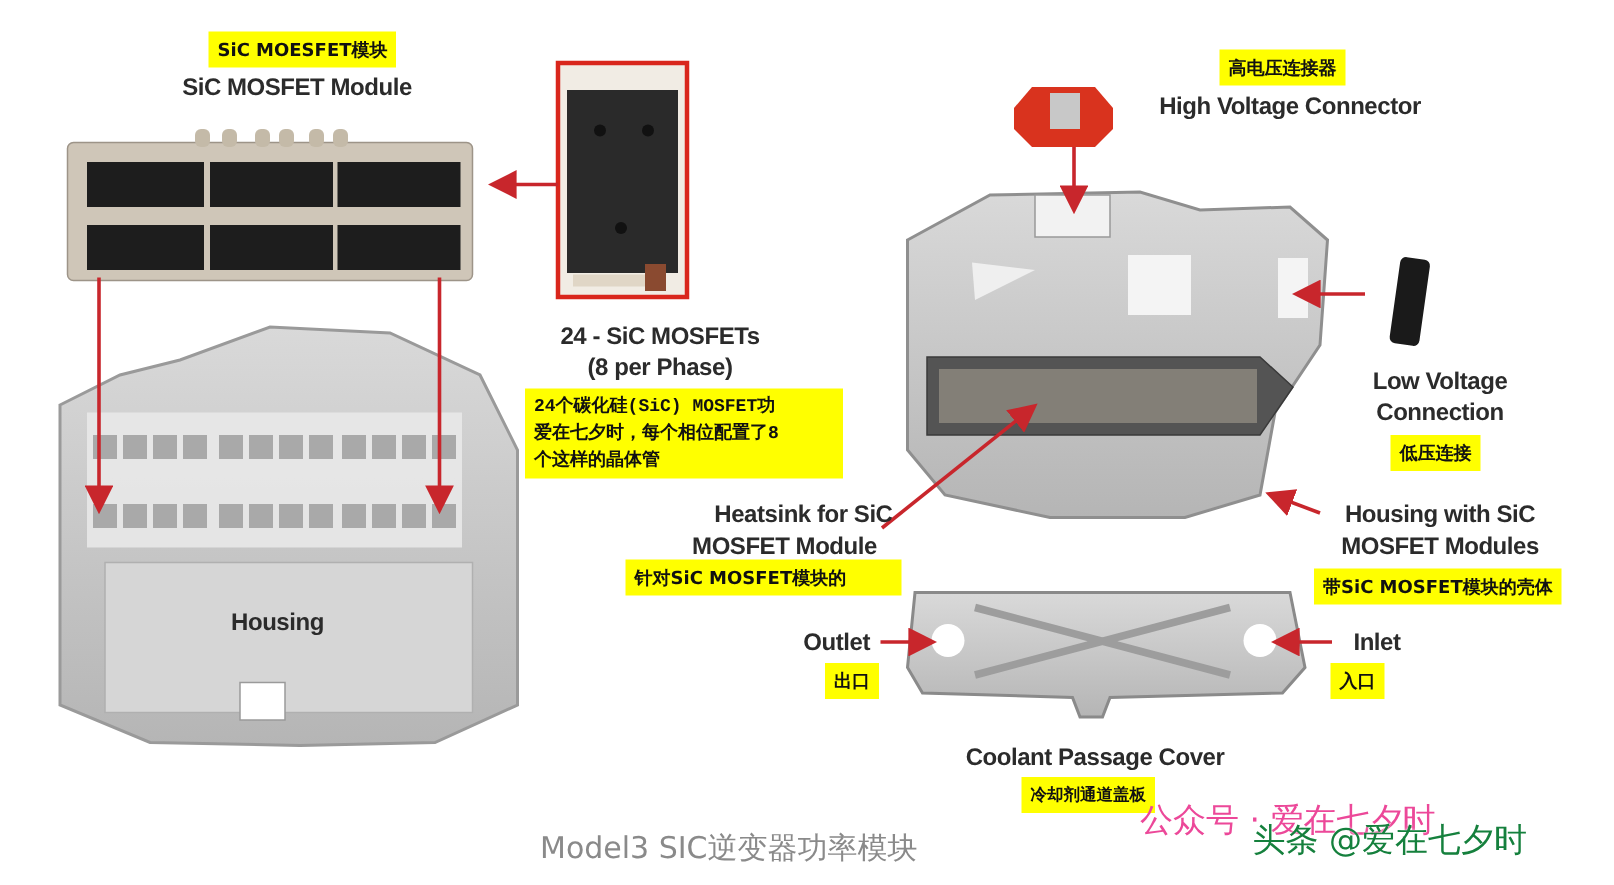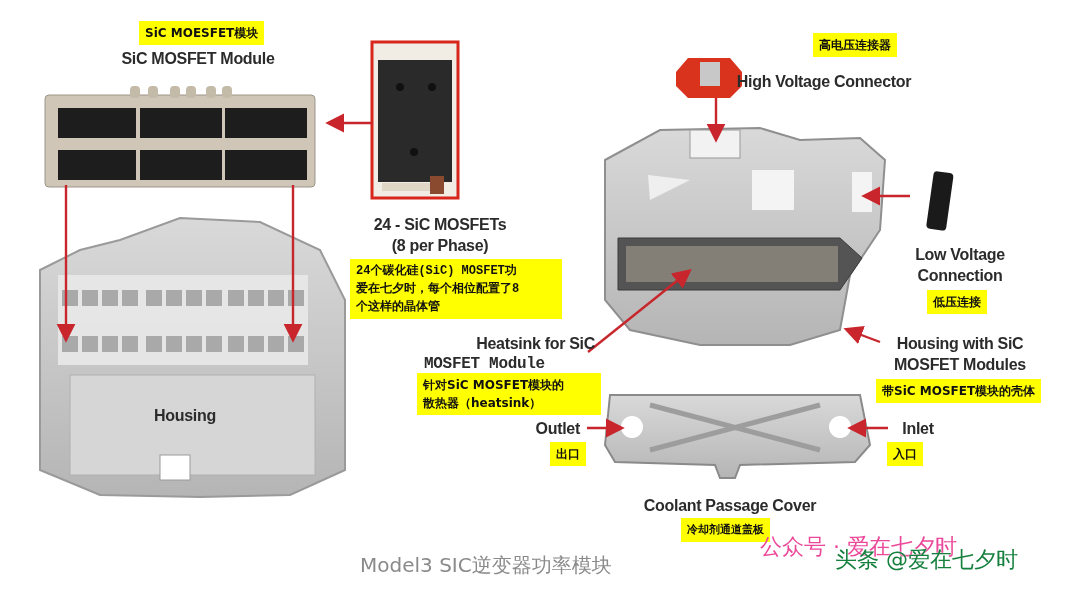--- a/index.html
+++ b/index.html
@@ -133,31 +133,30 @@
 <div class="lbl" style="left:340px;top:235px;width:200px;">(8 per Phase)</div>
 <div class="ylw" style="left:350px;top:259px;width:200px;font-size:12px;font-family:Liberation Mono, monospace;">
   <div>24个碳化硅(SiC) MOSFET功</div>
   <div>爱在七夕时，每个相位配置了8</div>
   <div>个这样的晶体管</div>
 </div>
 
 <div class="lbl" style="left:140px;top:405px;width:90px;">Housing</div>
 
 <div class="ylw" style="left:813px;top:33px;font-size:12px;">高电压连接器</div>
-<div class="lbl" style="left:724px;top:61px;width:200px;margin-top:10px;">High Voltage Connector</div>
+<div class="lbl" style="left:760px;top:61px;width:200px;">High Voltage Connector</div>
 
 <div class="lbl" style="left:900px;top:244px;width:120px;">Low Voltage</div>
 <div class="lbl" style="left:900px;top:265px;width:120px;">Connection</div>
 <div class="ylw" style="left:927px;top:290px;font-size:12px;">低压连接</div>
 
 <div class="lbl" style="left:435px;top:333px;width:160px;text-align:right;">Heatsink for SiC</div>
-<div class="lbl" style="left:424px;top:354px;width:160px;text-align:left;font-family:Liberation Mono, monospace;">MOSFET Module</div>
+<div class="lbl" style="left:443px;top:354px;width:160px;text-align:center;">MOSFET Module</div>
 <div class="ylw" style="left:417px;top:373px;width:172px;font-size:12px;">
   <div>针对SiC MOSFET模块的</div>
-  <div>散热器（heatsink）</div>
 </div>
 
 <div class="lbl" style="left:880px;top:333px;width:160px;">Housing with SiC</div>
 <div class="lbl" style="left:880px;top:354px;width:160px;">MOSFET Modules</div>
 <div class="ylw" style="left:876px;top:379px;font-size:12px;">带SiC MOSFET模块的壳体</div>
 
 <div class="lbl" style="left:520px;top:418px;width:60px;text-align:right;">Outlet</div>
 <div class="ylw" style="left:530px;top:442px;font-size:12px;margin-left:20px;">出口</div>
 
 <div class="lbl" style="left:893px;top:418px;width:50px;">Inlet</div>

